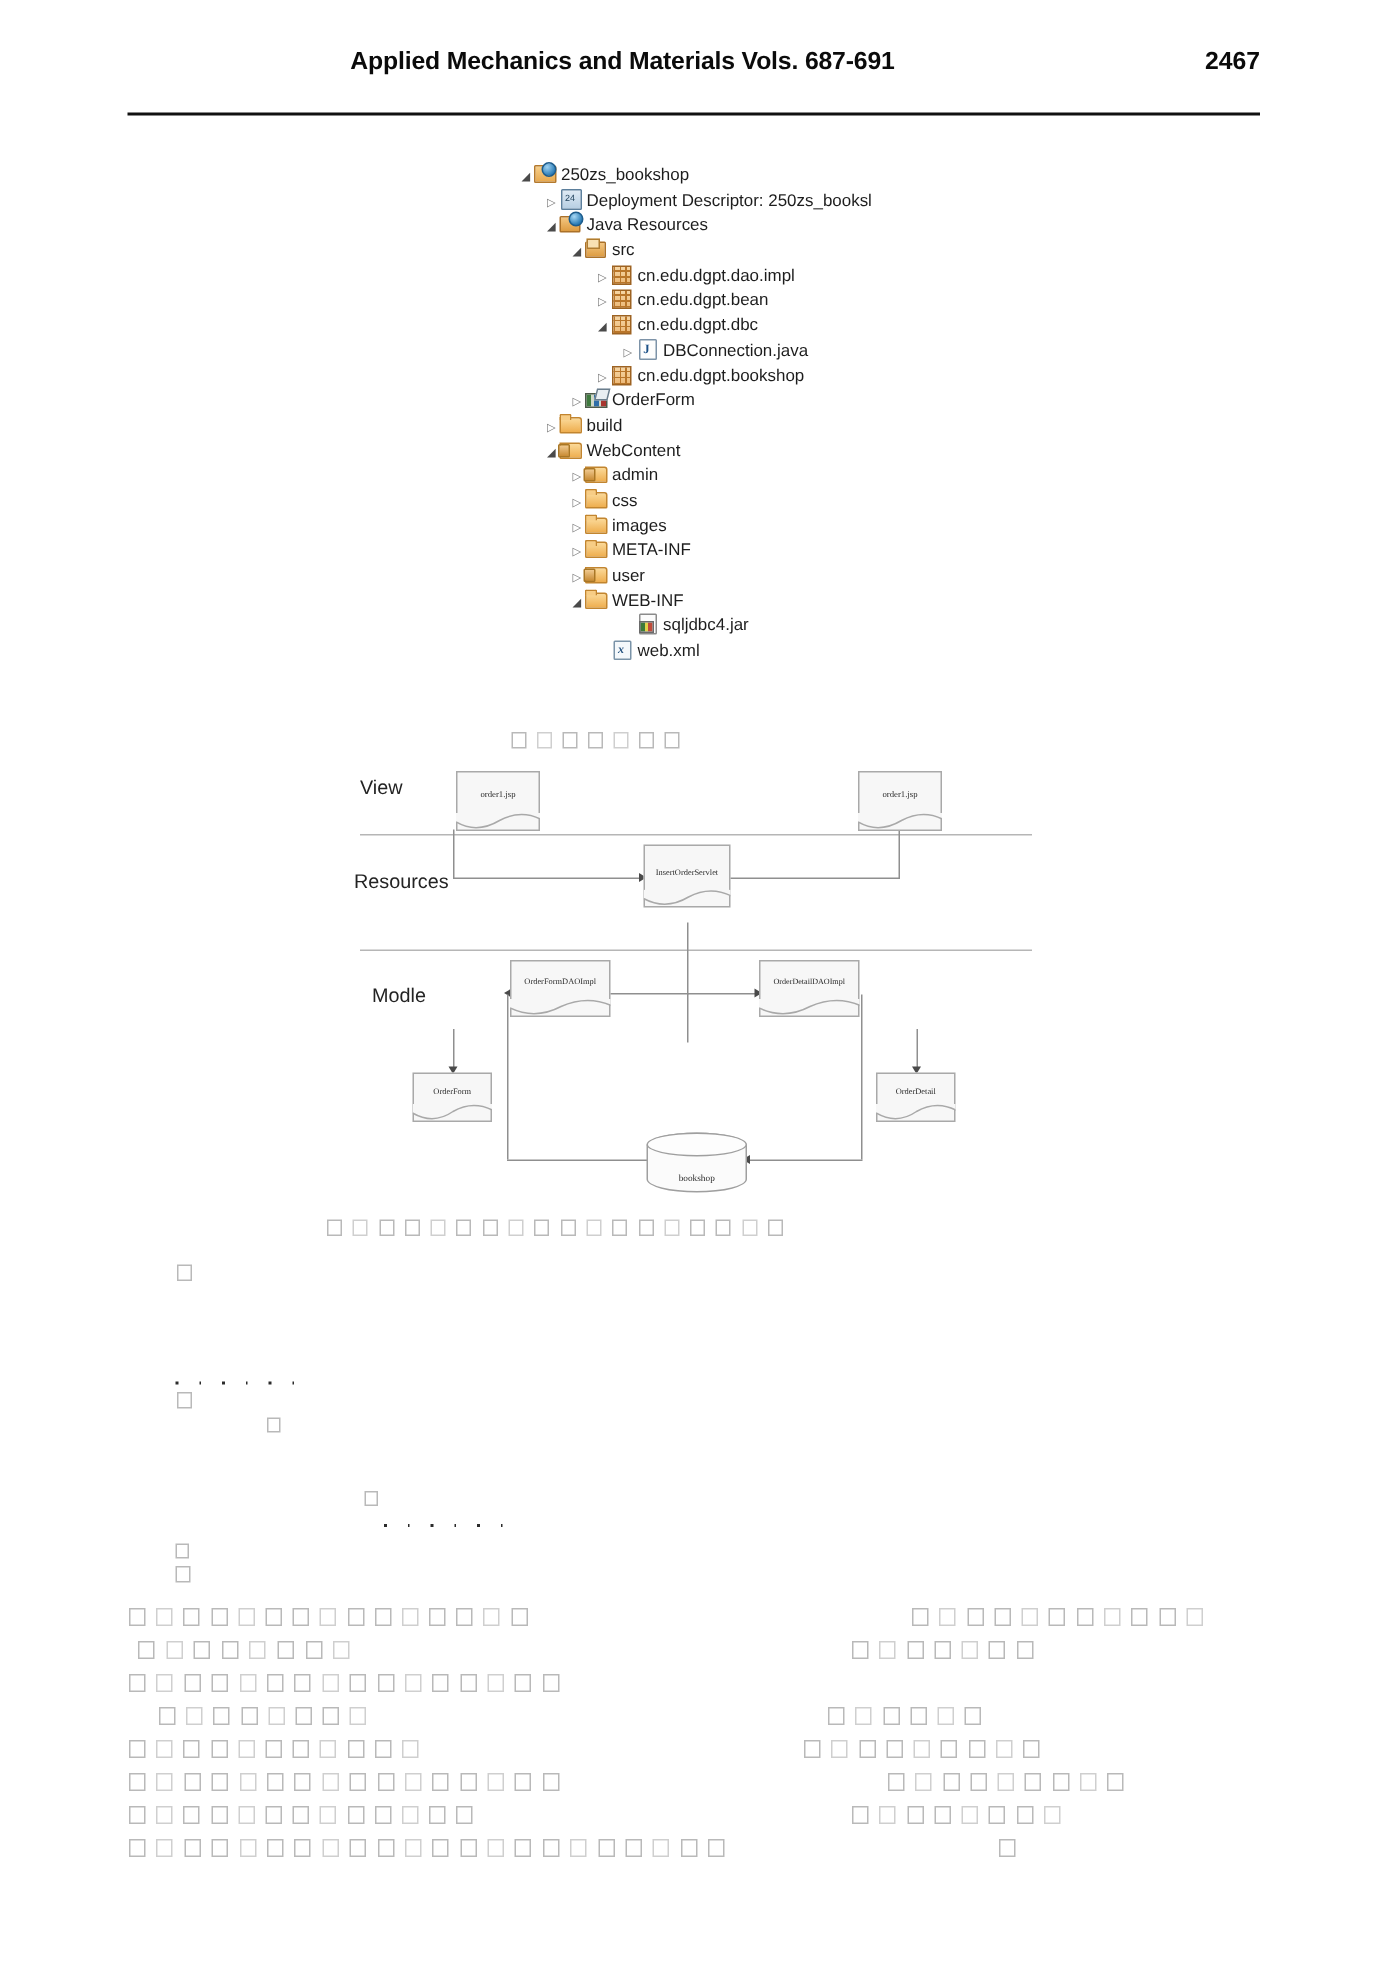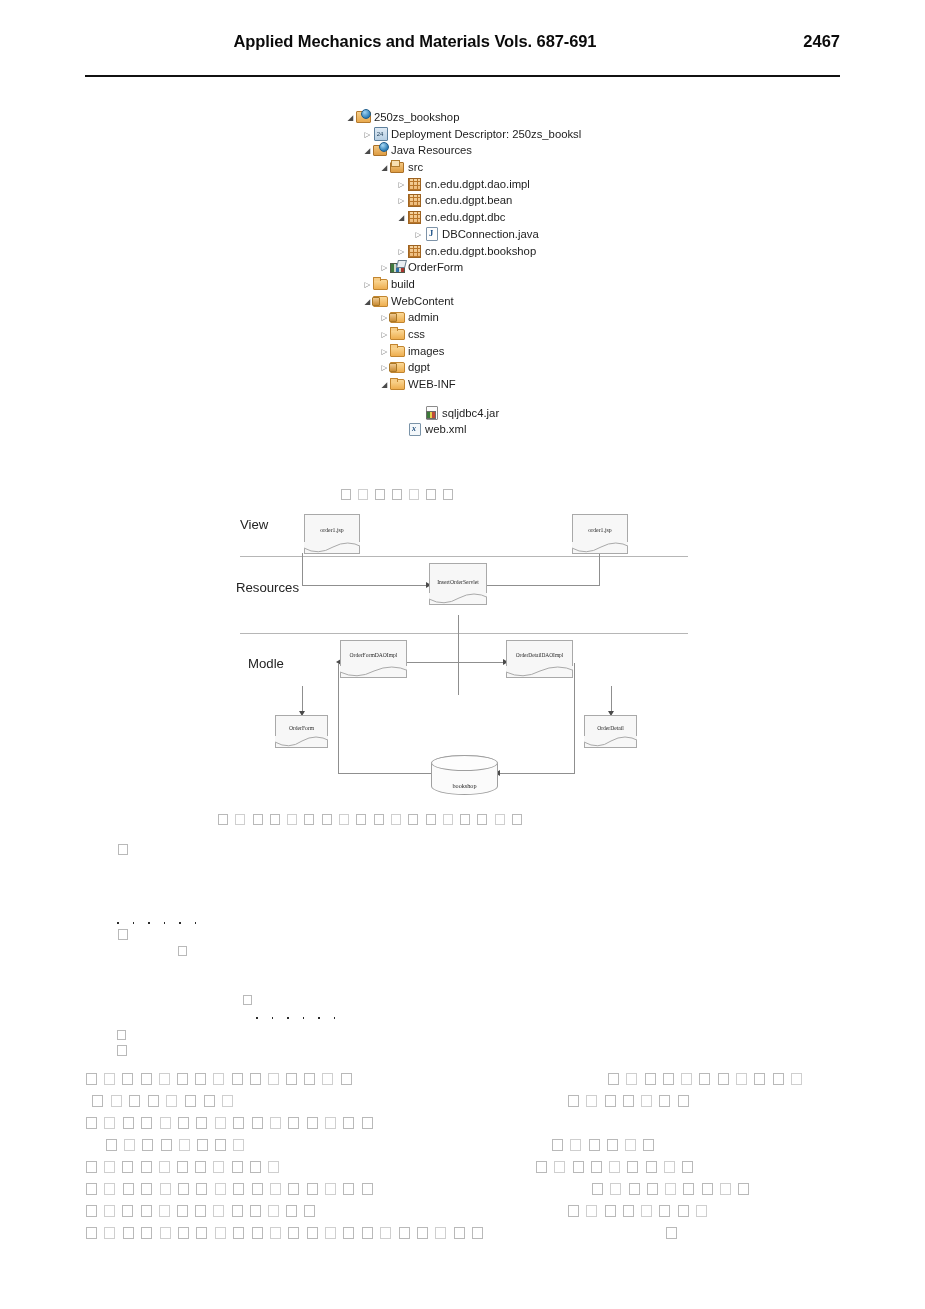--- a/index.html
+++ b/index.html
@@ -252,23 +252,24 @@
     <div class="trow" style="padding-left: 51px;"><span class="twist closed"></span><span class="ticon ic-pkg"></span><span class="tlabel">cn.edu.dgpt.bean</span></div>
     <div class="trow" style="padding-left: 51px;"><span class="twist open"></span><span class="ticon ic-pkg"></span><span class="tlabel">cn.edu.dgpt.dbc</span></div>
     <div class="trow" style="padding-left: 68px;"><span class="twist closed"></span><span class="ticon ic-java"></span><span class="tlabel">DBConnection.java</span></div>
     <div class="trow" style="padding-left: 51px;"><span class="twist closed"></span><span class="ticon ic-pkg"></span><span class="tlabel">cn.edu.dgpt.bookshop</span></div>
     <div class="trow" style="padding-left: 34px;"><span class="twist closed"></span><span class="ticon ic-lib"></span><span class="tlabel">OrderForm</span></div>
     <div class="trow" style="padding-left: 17px;"><span class="twist closed"></span><span class="ticon ic-folder"></span><span class="tlabel">build</span></div>
     <div class="trow" style="padding-left: 17px;"><span class="twist open"></span><span class="ticon ic-folderx"></span><span class="tlabel">WebContent</span></div>
     <div class="trow" style="padding-left: 34px;"><span class="twist closed"></span><span class="ticon ic-folderx"></span><span class="tlabel">admin</span></div>
     <div class="trow" style="padding-left: 34px;"><span class="twist closed"></span><span class="ticon ic-folder"></span><span class="tlabel">css</span></div>
     <div class="trow" style="padding-left: 34px;"><span class="twist closed"></span><span class="ticon ic-folder"></span><span class="tlabel">images</span></div>
-    <div class="trow" style="padding-left: 34px;"><span class="twist closed"></span><span class="ticon ic-folderx"></span><span class="tlabel">dgpt</span></div>
+    <div class="trow" style="padding-left: 34px;"><span class="twist closed"></span><span class="ticon ic-folder"></span><span class="tlabel">META-INF</span></div>
+    <div class="trow" style="padding-left: 34px;"><span class="twist closed"></span><span class="ticon ic-folderx"></span><span class="tlabel">user</span></div>
     <div class="trow" style="padding-left: 34px;"><span class="twist open"></span><span class="ticon ic-folder"></span><span class="tlabel">WEB-INF</span></div>
-    <div class="trow" style="padding-left: 68px; margin-top: 12px;"><span class="twist none"></span><span class="ticon ic-jar"></span><span class="tlabel">sqljdbc4.jar</span></div>
+    <div class="trow" style="padding-left: 68px;"><span class="twist none"></span><span class="ticon ic-jar"></span><span class="tlabel">sqljdbc4.jar</span></div>
     <div class="trow" style="padding-left: 51px;"><span class="twist none"></span><span class="ticon ic-xml"></span><span class="tlabel">web.xml</span></div>
   </div>
 
 <div class="tofu-line" id="tree-caption" style="left:341px;top:485px;"><span class="tofu" style="width: 10px; height: 11px; margin-right: 7px;"></span><span class="tofu sp" style="width: 10px; height: 11px; margin-right: 7px;"></span><span class="tofu" style="width: 10px; height: 11px; margin-right: 7px;"></span><span class="tofu" style="width: 10px; height: 11px; margin-right: 7px;"></span><span class="tofu sp" style="width: 10px; height: 11px; margin-right: 7px;"></span><span class="tofu" style="width: 10px; height: 11px; margin-right: 7px;"></span><span class="tofu" style="width: 10px; height: 11px; margin-right: 7px;"></span></div>
 
 <div class="mvc">
 
   <div class="mvc-rule" style="top:53px;"></div>
   <div class="mvc-rule" style="top:130px;"></div>
 

